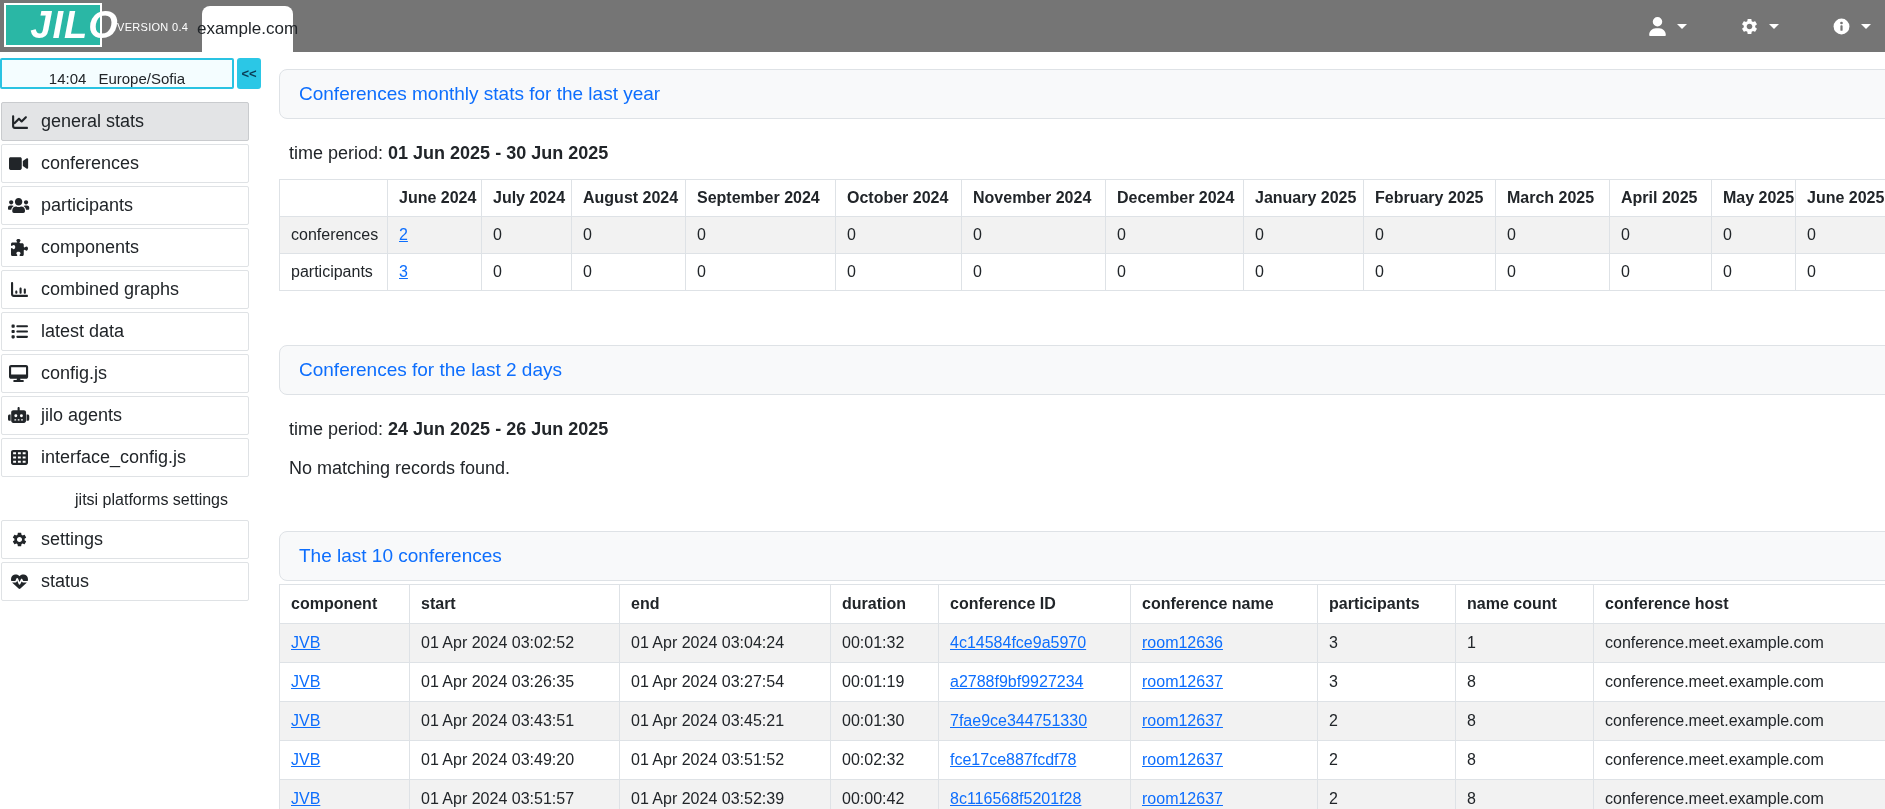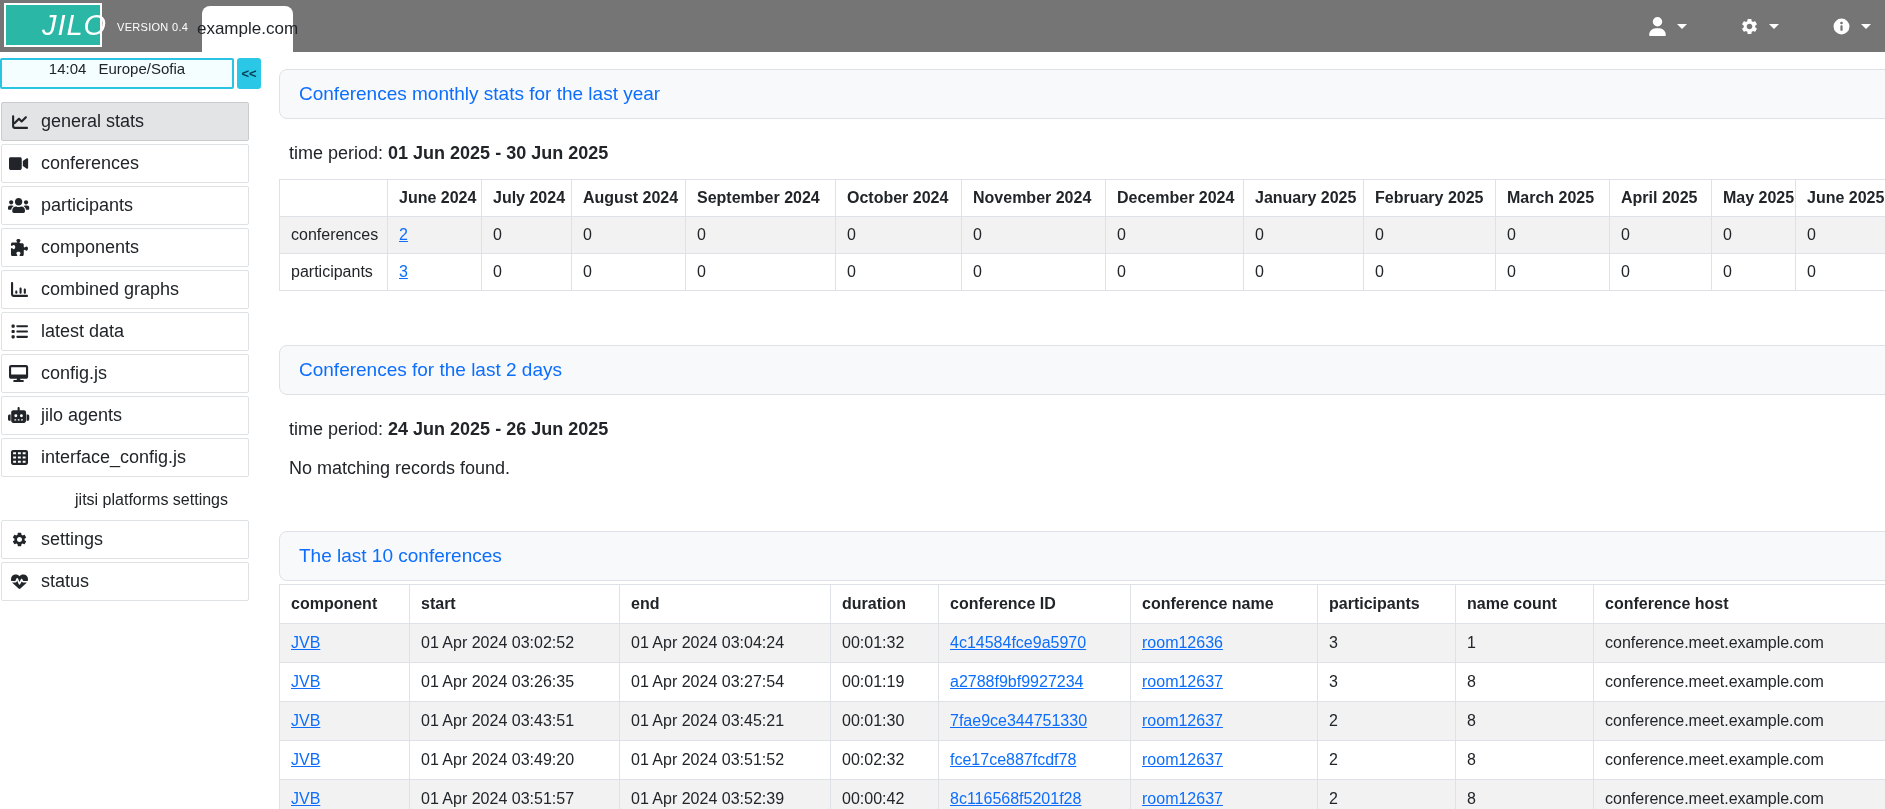--- a/index.html
+++ b/index.html
@@ -6,33 +6,33 @@
   html,body { margin:0; padding:0; }
   body {
     width:1885px; height:809px; overflow:hidden; position:relative;
     background:#fff; color:#212529;
     font-family:"Liberation Sans","DejaVu Sans",sans-serif;
   }
   
   .topbar { position:absolute; top:0; left:0; width:1885px; height:52px; background:#757575; z-index:5; }
   .logo-box { position:absolute; left:4px; top:3px; width:98px; height:44px; background:#2ab7a5; border:2px solid #fff;
     display:flex; align-items:center; justify-content:center; }
-  .logo-text { color:#fff; font-style:italic; font-weight:normal; font-size:29px; letter-spacing:1px;margin-left:43px; }
+  .logo-text { color:#fff; font-style:italic; font-weight:bold; font-size:38px; letter-spacing:1px;margin-left:43px; }
   .version-text { position:absolute; left:117px; top:21px; color:#fff; font-size:11px; letter-spacing:.3px; }
   .platform-tab { position:absolute; left:202px; top:6px; width:91px; height:46px; background:#fff;
     border-radius:8px 8px 0 0; display:flex; align-items:center; justify-content:center; font-size:17px; cursor:pointer; }
   .topbar-menus { position:absolute; right:0; top:0; height:52px; display:flex; align-items:center; gap:52px; padding-right:14px; color:#fff; }
   .menu-group { display:flex; align-items:center; gap:9px; cursor:pointer; }
   .menu-group svg { height:19px; width:21px; display:block; }
   .caret { width:0; height:0; border-left:5px solid transparent; border-right:5px solid transparent; border-top:5px solid #fff; }
   
   .sidebar { position:absolute; left:0; top:52px; width:266px; }
   .clock-row { display:flex; align-items:stretch; margin-top:6px; height:31px; }
   .clock-box { width:234px; border:2px solid #2ac3e2; background:#f4fdff; border-radius:2px;
-    display:flex; align-items:flex-start; justify-content:center; gap:12px; font-size:15px; }
+    display:flex; align-items:flex-end; justify-content:center; gap:12px; font-size:15px; }
   .collapse-btn { width:24px; margin-left:3px; background:#2bc7e6; border:none; border-radius:3px;
     color:#0a3c55; font-weight:bold; font-size:13px; cursor:pointer; padding:0; }
   .side-nav { margin-top:13px; color:#212529; }
   .side-item { width:248px; height:39px; margin:0 0 3px 1px; background:#fff; border:1px solid #dfe2e5; border-radius:2px;
     display:flex; align-items:center; padding-left:6px; gap:11px; font-size:18px; cursor:pointer; }
   .side-item.active { background:#e3e4e6; border-color:#c9cbce; }
   .side-item .item-icon { width:22px; height:18px; flex:none; display:flex; align-items:center; justify-content:center; }
   .side-item svg { height:17px; max-width:22px; display:block; }
   .group-label { width:248px; height:40px; display:flex; align-items:center; justify-content:flex-end;
     padding-right:20px; font-size:16px; }

